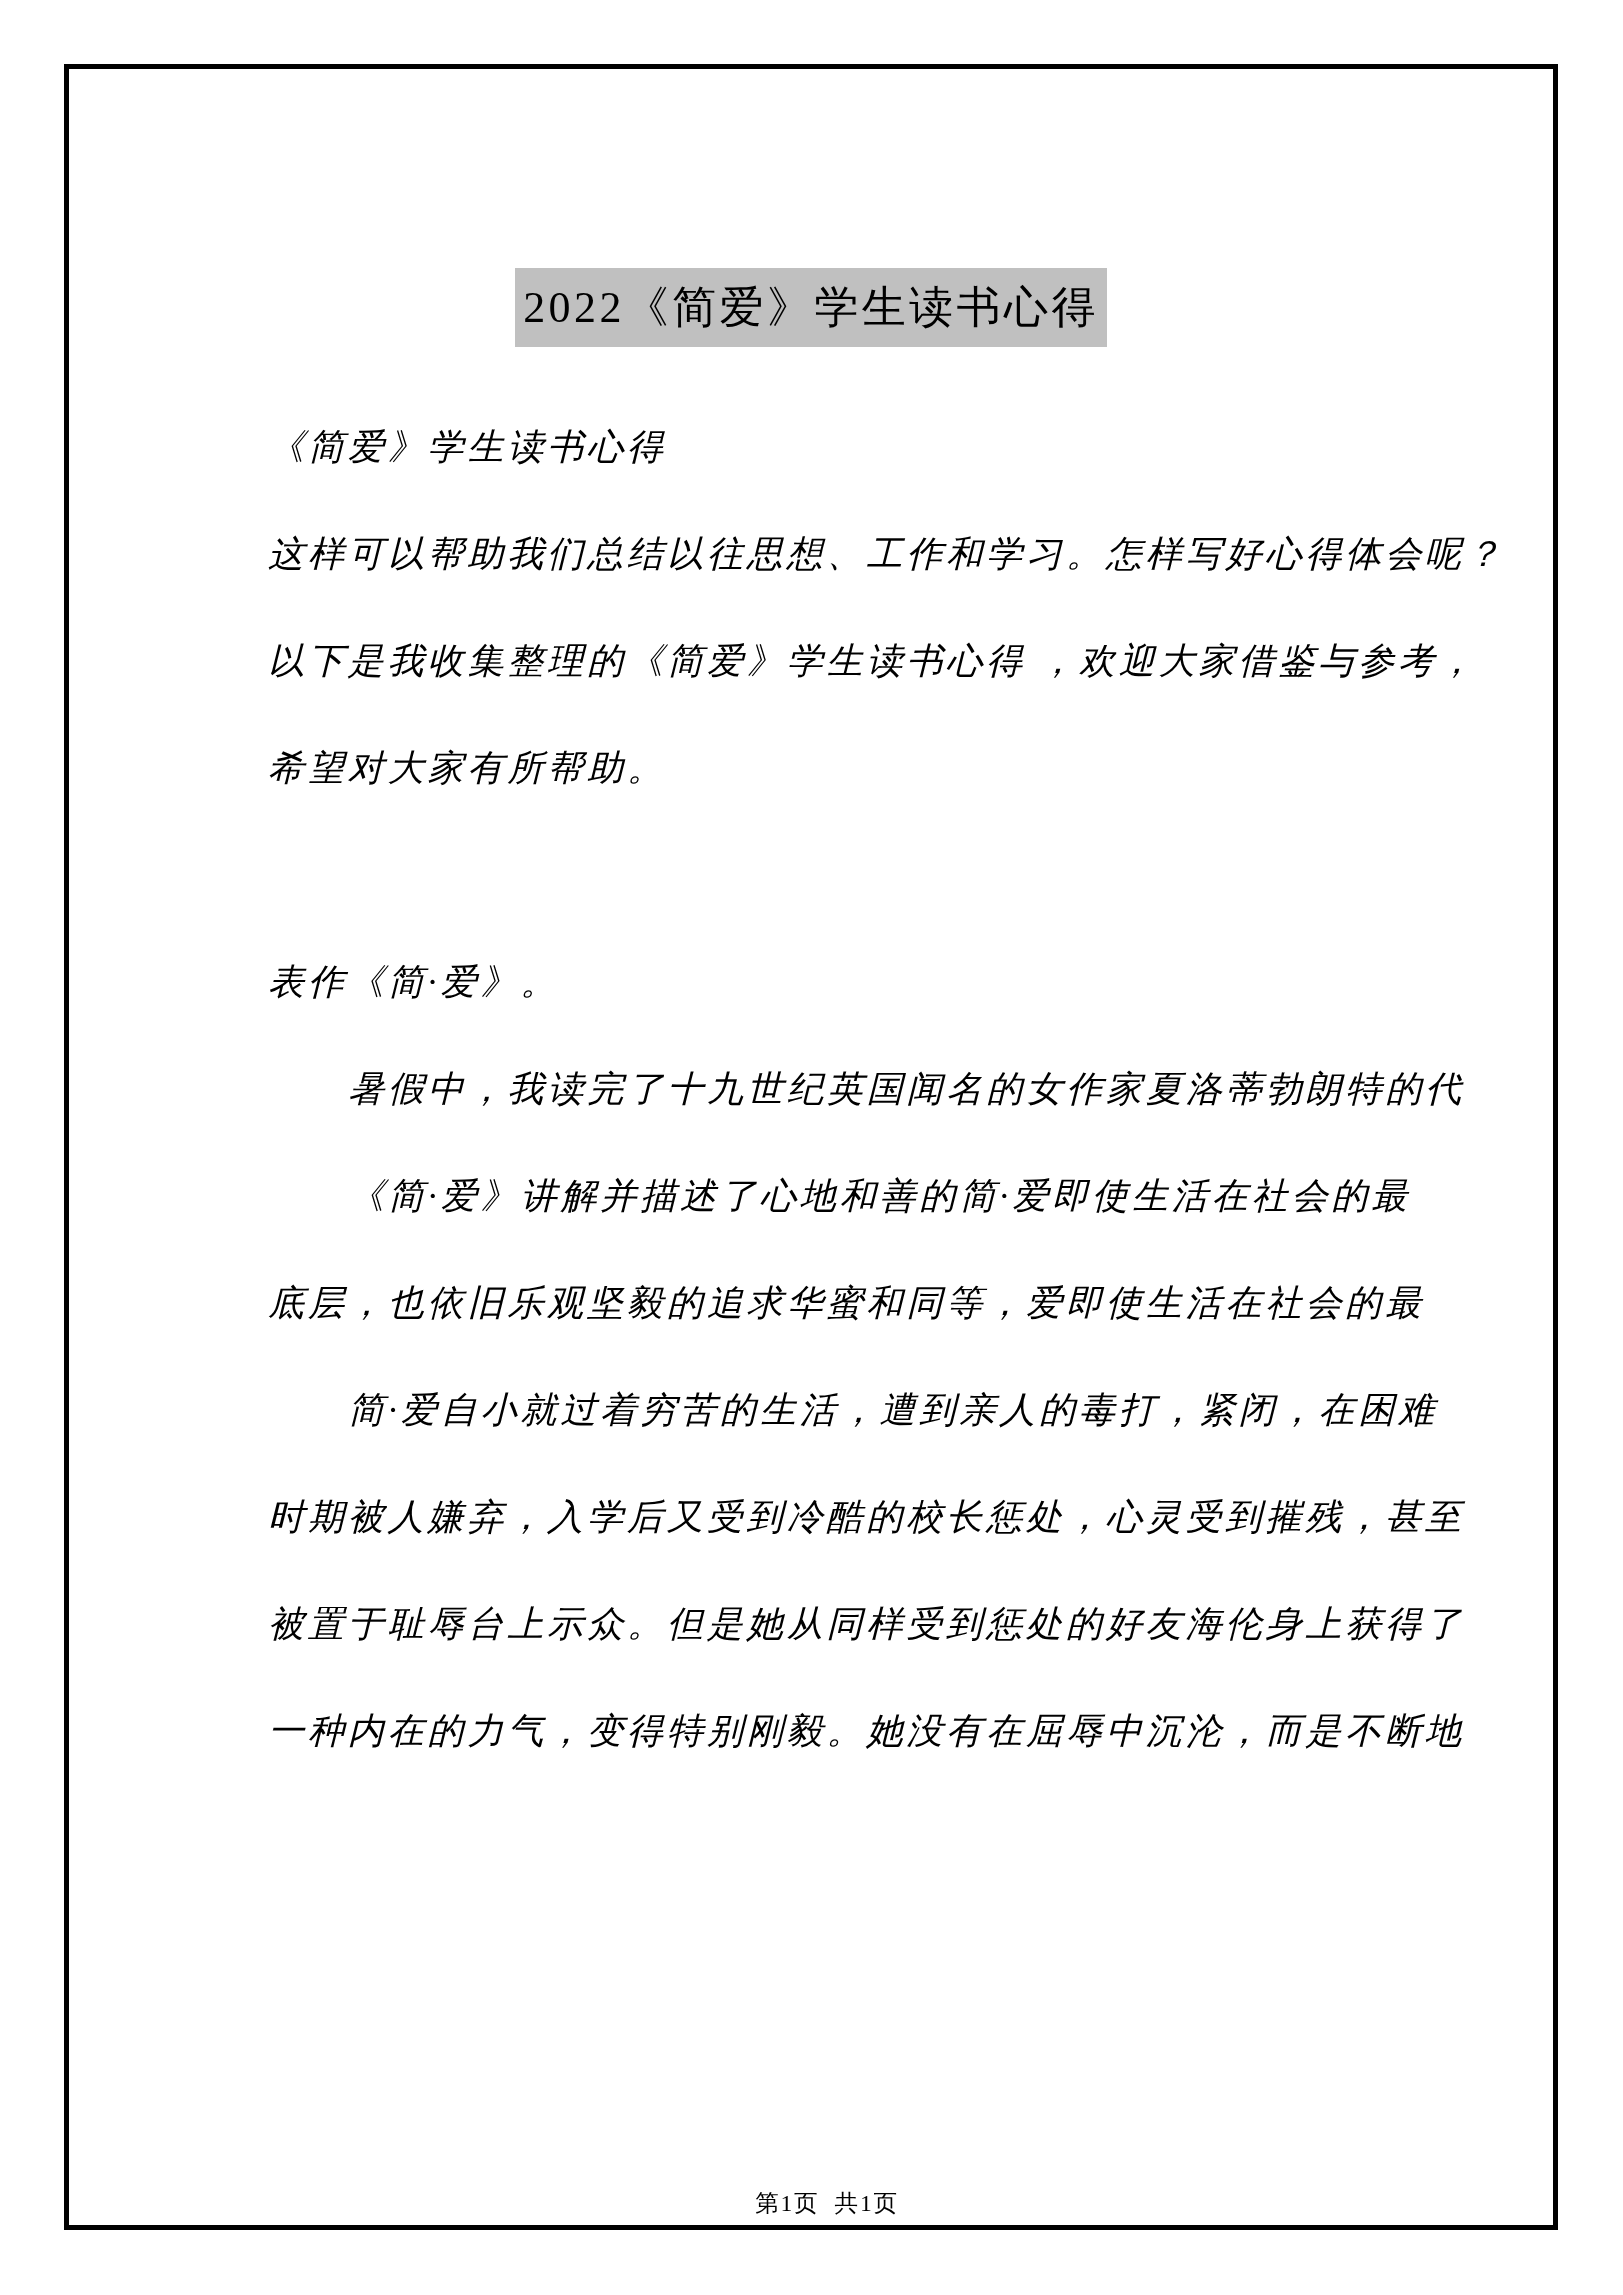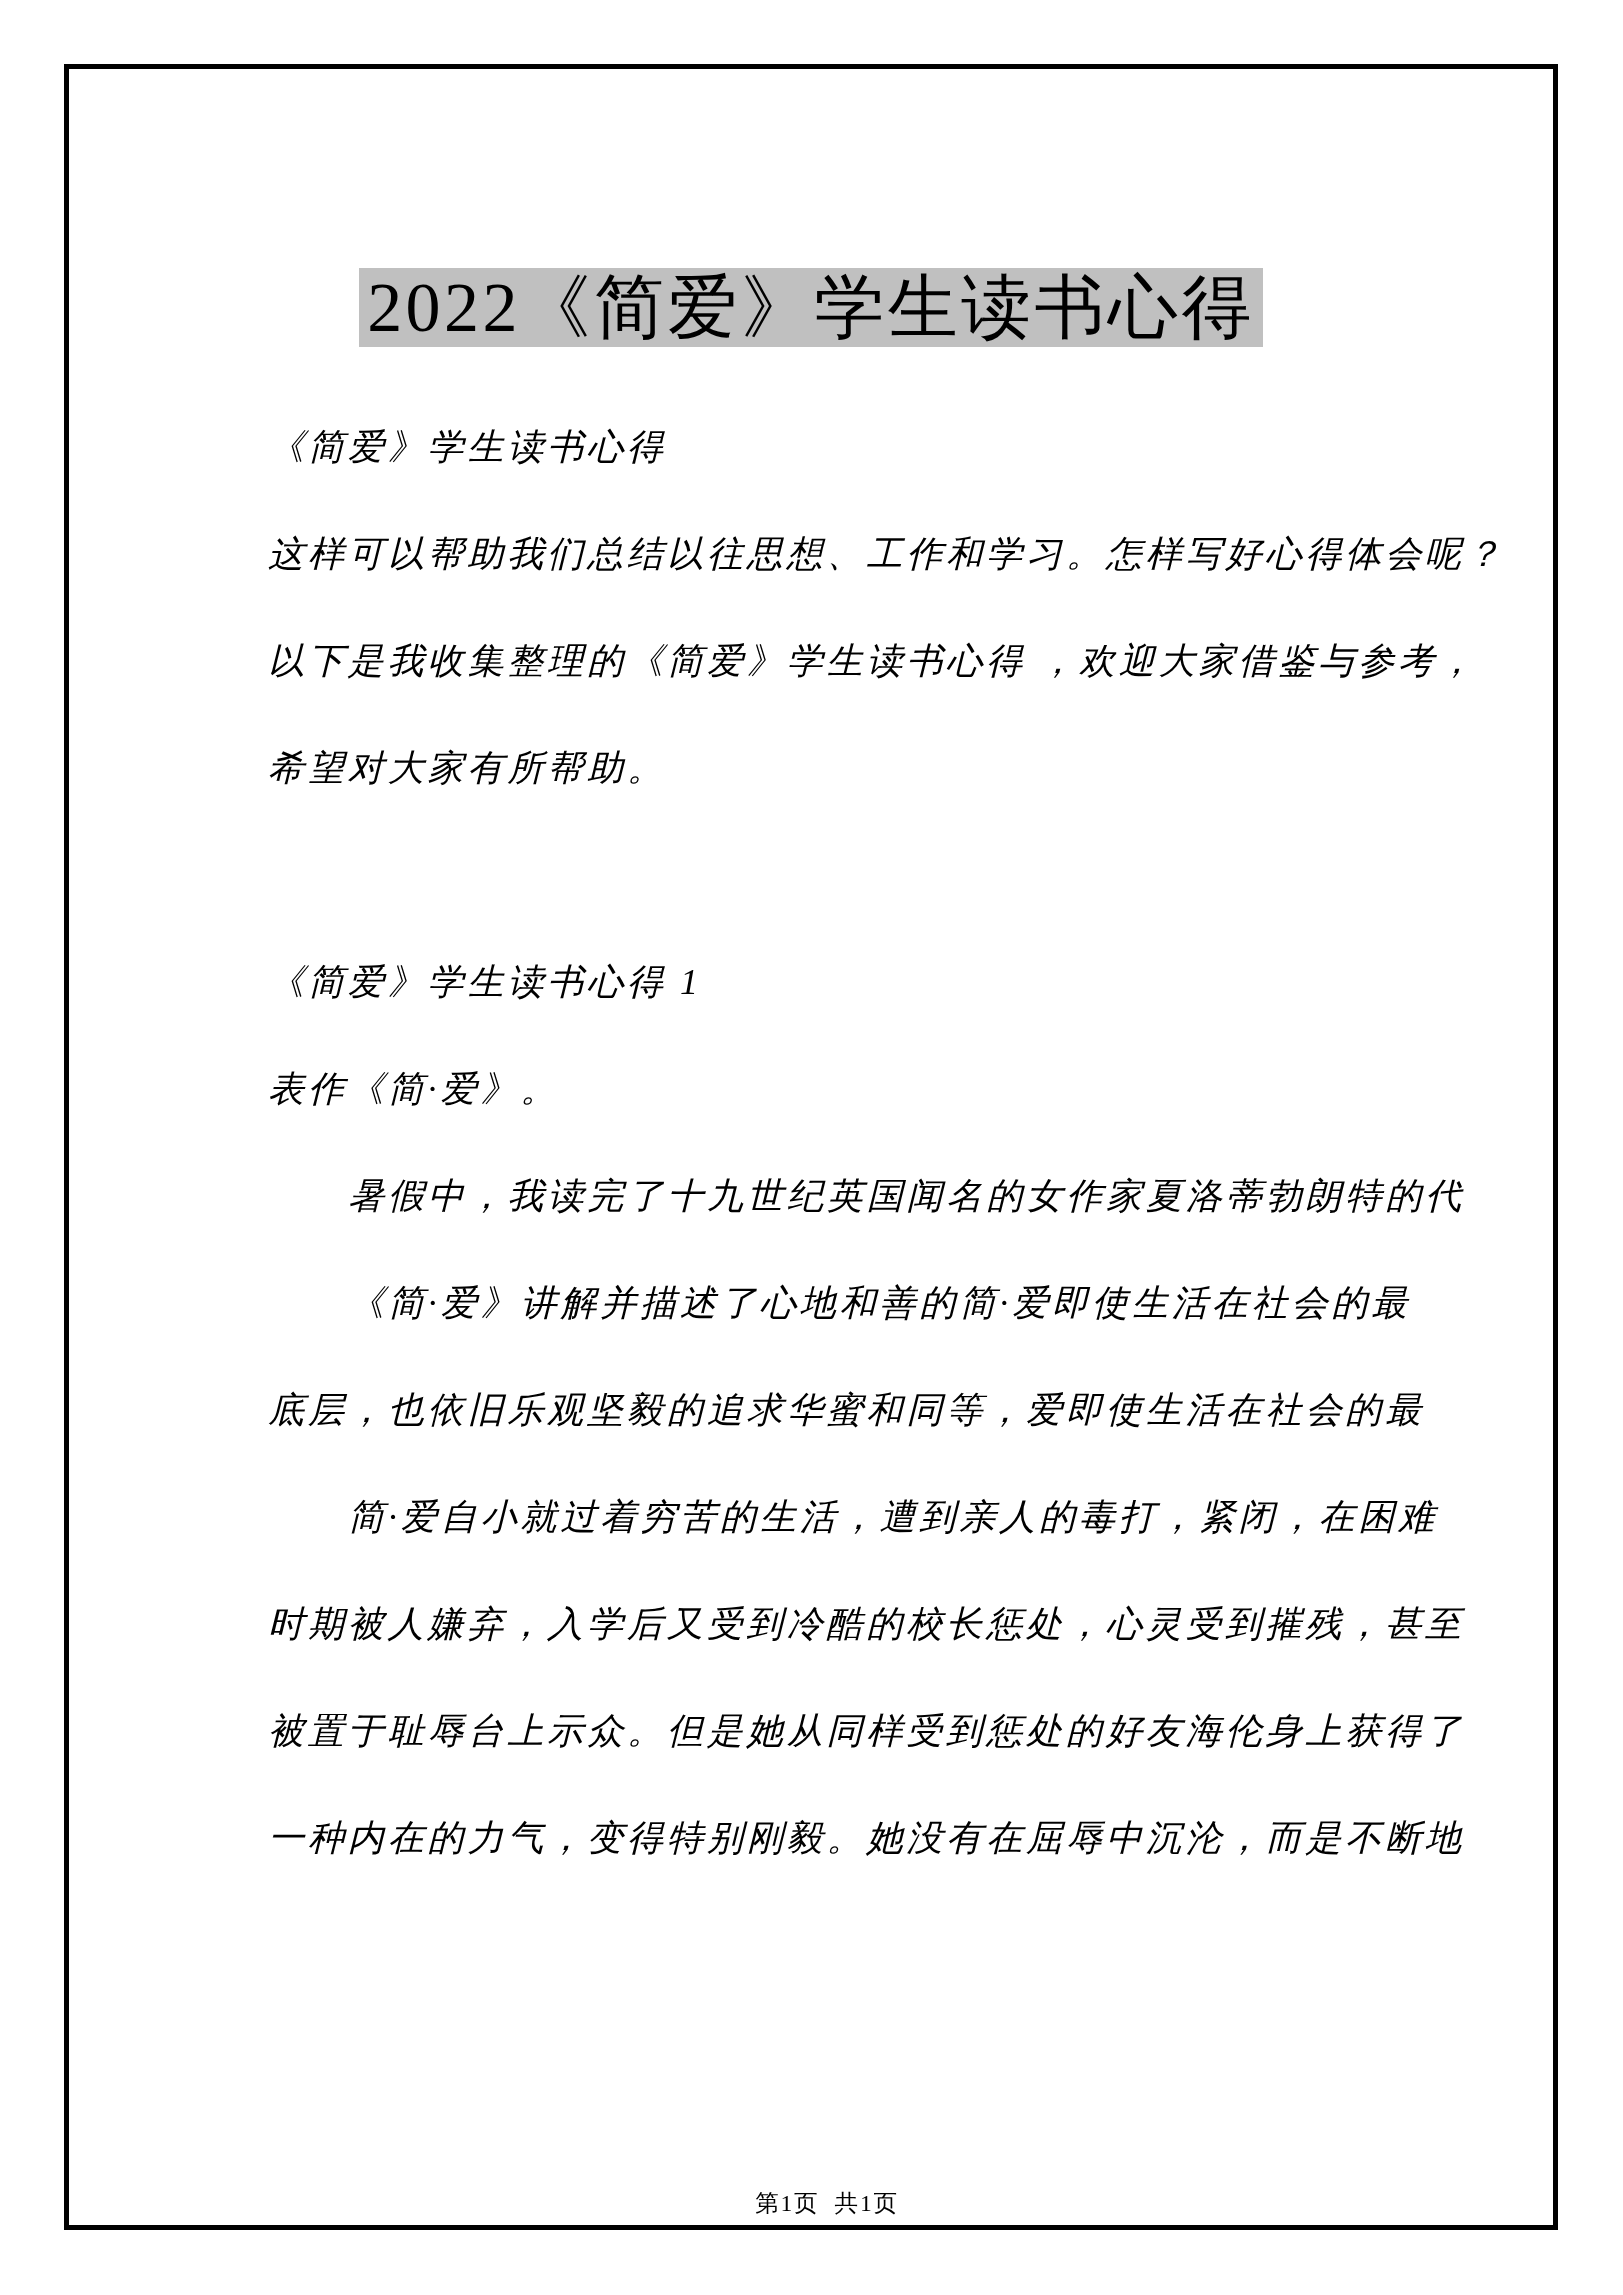--- a/index.html
+++ b/index.html
@@ -25,21 +25,21 @@
   }
   .title-row{
     position:absolute;
     left:0;top:199px;
     width:100%;
     text-align:center;
   }
   .title-highlight{
     display:inline-block;
     background:var(--highlight);
-    font-size:70px;
+    font-size:44px;
     line-height:79px;
     padding:0 8px;
     letter-spacing:3.4px;
     white-space:pre;
     font-family:Liberation Serif, serif;
   }
   .body-text{
     position:absolute;
     left:199px;top:325px;
     width:1301px;
@@ -76,21 +76,20 @@
   <div class="title-row">
     <span class="title-highlight">2022《简爱》学生读书心得</span>
   </div>
 
   <div class="body-text">
       <div class="line">《简爱》学生读书心得</div>
       <div class="line">这样可以帮助我们总结以往思想、工作和学习。怎样写好心得体会呢？</div>
       <div class="line">以下是我收集整理的《简爱》学生读书心得 ，欢迎大家借鉴与参考，</div>
       <div class="line">希望对大家有所帮助。</div>
       <div class="line"></div>
-      <div class="line">《简爱》学生读书心得 1</div>
       <div class="line">表作《简·爱》。</div>
       <div class="line indent">暑假中，我读完了十九世纪英国闻名的女作家夏洛蒂勃朗特的代</div>
       <div class="line indent">《简·爱》讲解并描述了心地和善的简·爱即使生活在社会的最</div>
       <div class="line">底层，也依旧乐观坚毅的追求华蜜和同等，爱即使生活在社会的最</div>
       <div class="line indent">简·爱自小就过着穷苦的生活，遭到亲人的毒打，紧闭，在困难</div>
       <div class="line">时期被人嫌弃，入学后又受到冷酷的校长惩处，心灵受到摧残，甚至</div>
       <div class="line">被置于耻辱台上示众。但是她从同样受到惩处的好友海伦身上获得了</div>
       <div class="line">一种内在的力气，变得特别刚毅。她没有在屈辱中沉沦，而是不断地</div>
     </div>
 

